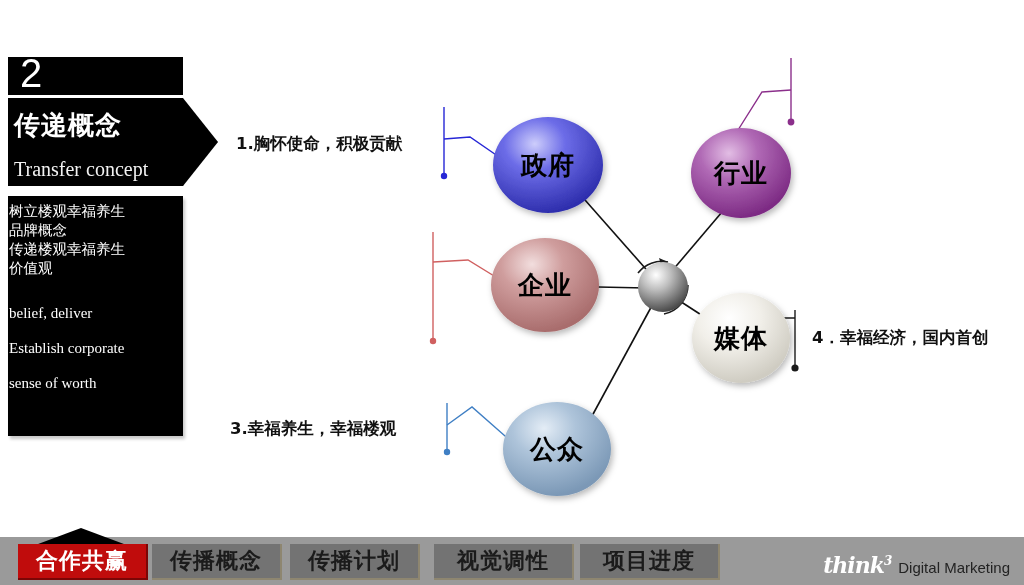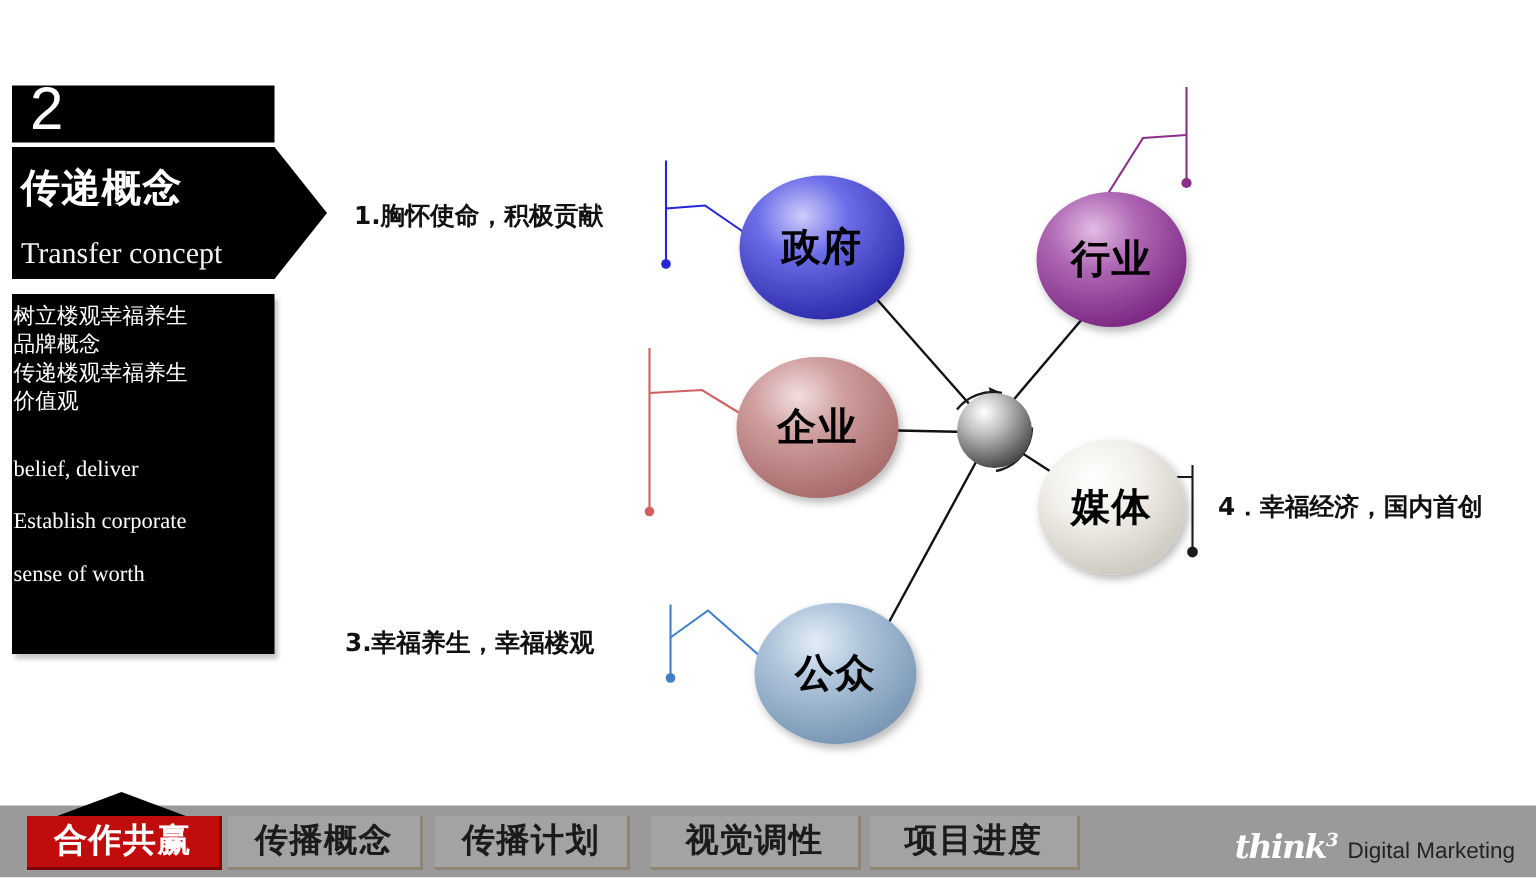--- a/index.html
+++ b/index.html
@@ -37,21 +37,21 @@
       color:#000;font-size:26px;letter-spacing:1px;white-space:nowrap;
       transform:translate(-50%,-50%);}
 
   .callout{position:absolute;font-family:"DejaVu Sans",sans-serif;font-weight:bold;
       color:#111;font-size:16.5px;white-space:nowrap;}
 
   
   .footer{position:absolute;left:0;top:537px;width:1024px;height:48px;background:#9a9a9a;}
   .foot-tab{position:absolute;top:544px;height:34px;line-height:33px;text-align:center;
       font-family:"DejaVu Sans",sans-serif;font-weight:bold;font-size:22px;color:#1b1b1b;
-      background:#a3a3a3;border-right:2px solid #8e8670;border-bottom:2px solid #8e8670;
+      background:#737373;border-right:2px solid #8e8670;border-bottom:2px solid #8e8670;
       letter-spacing:1px;}
   .foot-tab.active{background:#c00c0c;color:#fff;border-right:2px solid #7c0606;
       border-bottom:2px solid #7c0606;}
   .foot-peak{position:absolute;left:22px;top:528px;width:118px;height:22px;background:#000;
       -webkit-clip-path:polygon(50% 0,100% 100%,0 100%);
       clip-path:polygon(50% 0,100% 100%,0 100%);}
   .brand{position:absolute;right:14px;top:552px;display:flex;align-items:baseline;gap:7px;}
   .brand-mark{font-family:"DejaVu Serif",serif;font-style:italic;font-size:22px;color:#fff;
       font-weight:bold;letter-spacing:-1px;margin-left:12px;}
   .brand-mark sup{font-size:12px;}

